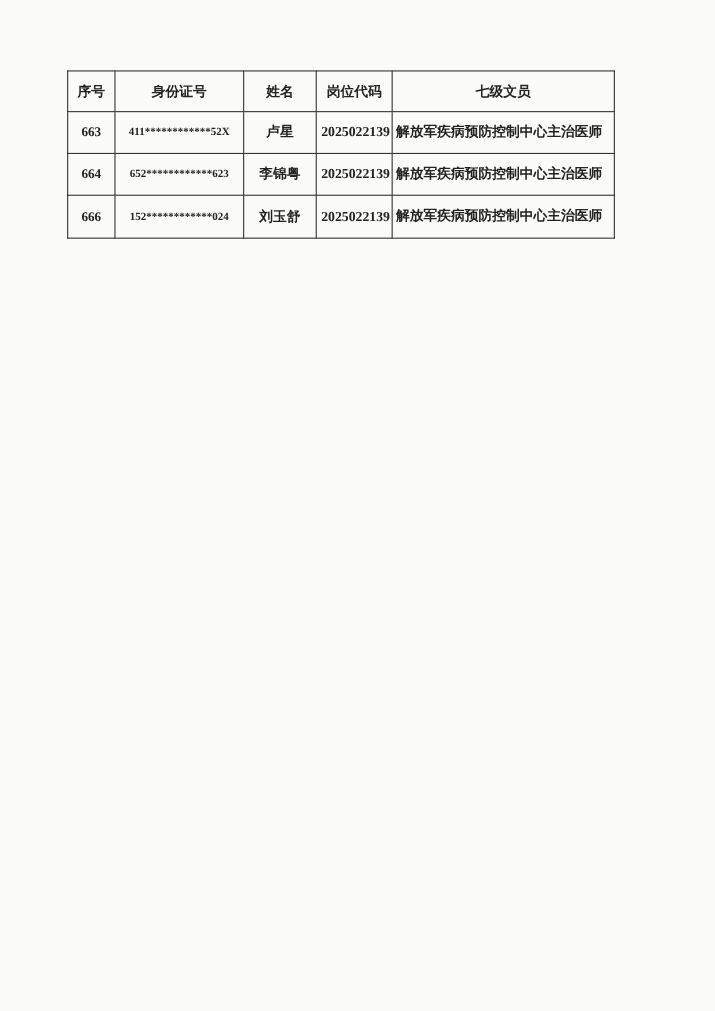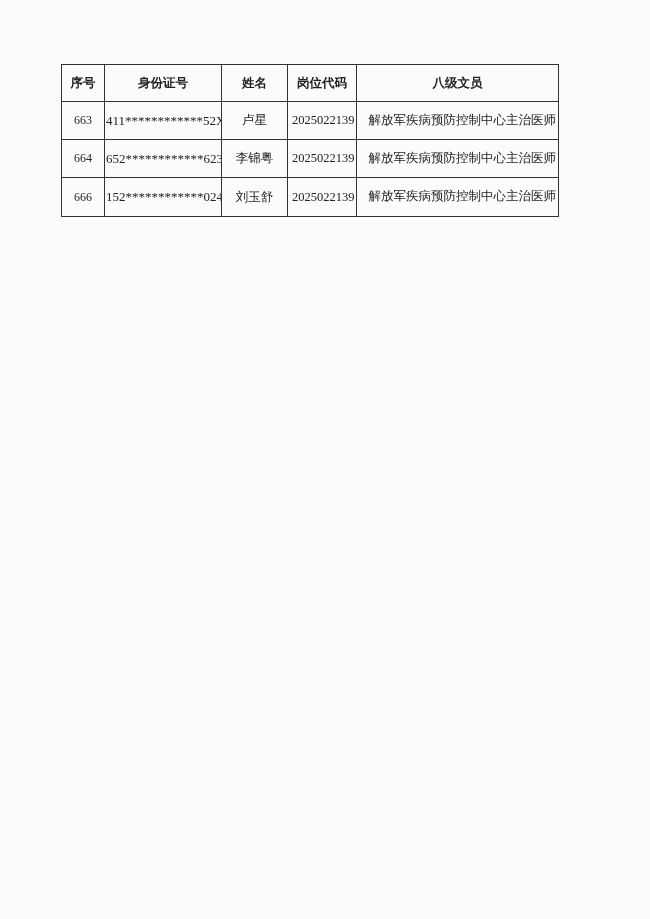--- a/index.html
+++ b/index.html
@@ -19,47 +19,47 @@
     border-collapse: collapse;
     table-layout: fixed;
     background: transparent;
     color: #222;
   }
   .doc-table td, .doc-table th {
     border: 1px solid #333;
     vertical-align: middle;
     text-align: center;
     font-size: 12.5px;
-    font-weight: normal;
+    font-weight: bold;
     overflow: hidden;
   }
   .doc-table thead th {
     font-weight: bold;
     font-size: 12.5px;
     height: 37px;
   }
   .doc-table tbody tr { height: 38px; }
   .doc-table tbody tr.row-3 { height: 39px; }
   .doc-table tbody tr.row-last { height: 35px; }
 
   col.c-serial  { width: 43px; }
   col.c-id      { width: 117px; }
   col.c-name    { width: 66px; }
   col.c-code    { width: 69px; }
   col.c-job     { width: 202px; }
 
   .doc-table td.cell-serial { font-size: 12px; }
   .doc-table td.cell-id {
-    font-size: 13px;
+    font-size: 10px;
     white-space: nowrap;
     padding: 0 1px;
     letter-spacing: 0;
   }
   .doc-table td.cell-job {
-    text-align: right;
+    text-align: left;
     padding: 2px 2px 2px 3px;
     line-height: 1.22;
   }
 </style>
 </head>
 <body>
 
 <table class="doc-table">
   <colgroup>
     <col class="c-serial">
@@ -67,21 +67,21 @@
     <col class="c-name">
     <col class="c-code">
     <col class="c-job">
   </colgroup>
   <thead>
     <tr>
       <th>序号</th>
       <th>身份证号</th>
       <th>姓名</th>
       <th>岗位代码</th>
-      <th>八级文员</th>
+      <th>七级文员</th>
     </tr>
   </thead>
   <tbody>
     <tr class="row-0">
       <td class="cell-serial">663</td>
       <td class="cell-id">411************52X</td>
       <td class="cell-name">卢星</td>
       <td class="cell-code">2025022139</td>
       <td class="cell-job">解放军疾病预防控制中心主治医师</td>
     </tr>

